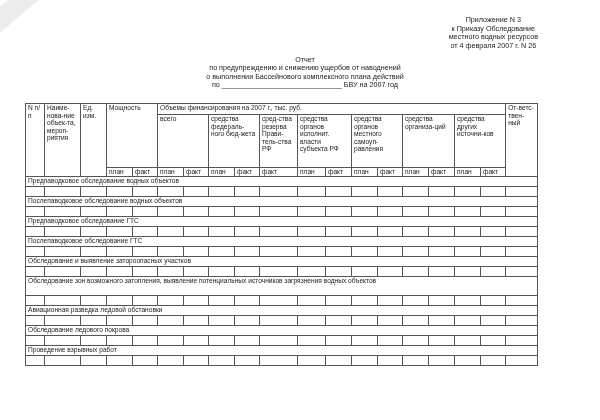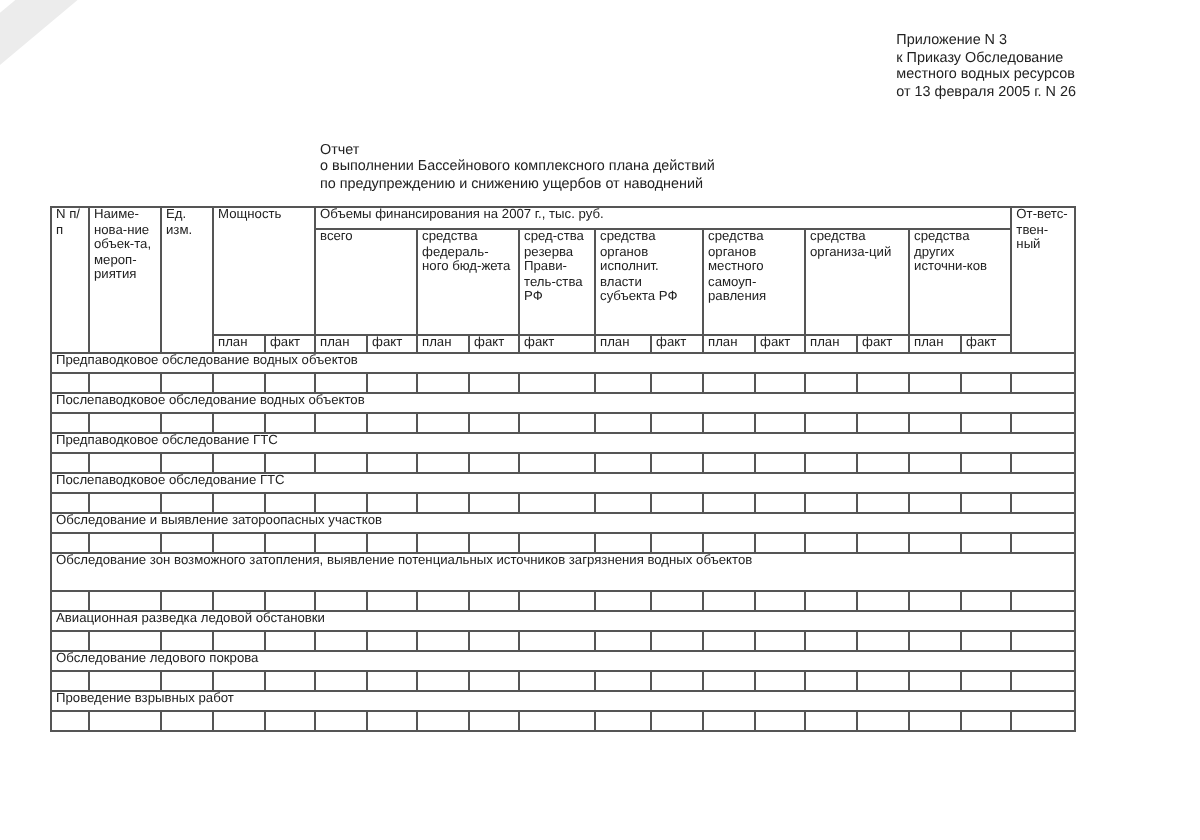--- a/index.html
+++ b/index.html
@@ -3,23 +3,23 @@
 <meta charset="utf-8">
 <style>
   html, body { margin:0; padding:0; background:#ffffff; }
   body { width:600px; height:420px; position:relative; overflow:hidden;
          font-family:"Liberation Sans", sans-serif; color:#222; }
   .watermark { position:absolute; left:-6px; top:24px; transform:rotate(-40deg);
                font-size:12px; font-weight:bold; color:#e4e4e4; letter-spacing:0.5px;
                white-space:nowrap; transform-origin:left top; }
   .wm-band { position:absolute; left:-40px; top:40px; width:170px; height:20px;
              background:#ececec; transform:rotate(-40deg); transform-origin:left top; }
-  .appendix { position:absolute; right:62px; top:16px; text-align:left;
+  .appendix { position:absolute; right:62px; top:16px; text-align:center;
               font-size:7.2px; line-height:8.6px; }
-  .title { position:absolute; left:160px; width:290px; top:71px; 
+  .title { position:absolute; left:160px; width:290px; top:56px; text-align:center;
            font-size:7.2px; line-height:8.4px; }
   table.report { position:absolute; left:25px; top:103px; border-collapse:collapse;
                  font-size:6.6px; table-layout:fixed; width:512px; }
   table.report td { border:1px solid #555; padding:0 2px; vertical-align:top;
                     line-height:7.6px; overflow:hidden; }
   tr.h1 td { height:10px; }
   tr.h2 td { height:52px; }
   tr.h3 td { height:8px; }
   tr.sec td { height:9px; }
   tr.sec2 td { height:18px; }
@@ -28,27 +28,28 @@
 </head>
 <body>
 
 <div class="wm-band"></div>
 <div class="watermark" style="left:14px;top:74px;color:#ffffff;">NoNumber.ru</div>
 
 <div class="appendix">
   <div>Приложение N 3</div>
   <div>к Приказу Обследование</div>
   <div>местного водных ресурсов</div>
-  <div>от 13 февраля 2005 г. N 26</div>
+  <div>от 4 февраля 2007 г. N 26</div>
 </div>
 
 <div class="title">
   <div>Отчет</div>
+  <div>по предупреждению и снижению ущербов от наводнений</div>
   <div>о выполнении Бассейнового комплексного плана действий</div>
-  <div>по предупреждению и снижению ущербов от наводнений</div>
+  <div>по ______________________________ БВУ на 2007 год</div>
 </div>
 
 <table class="report">
   <colgroup>
     <col style="width:19px">
       <col style="width:36px">
       <col style="width:26px">
     <col style="width:26px">
       <col style="width:25px">
     <col style="width:26px">

